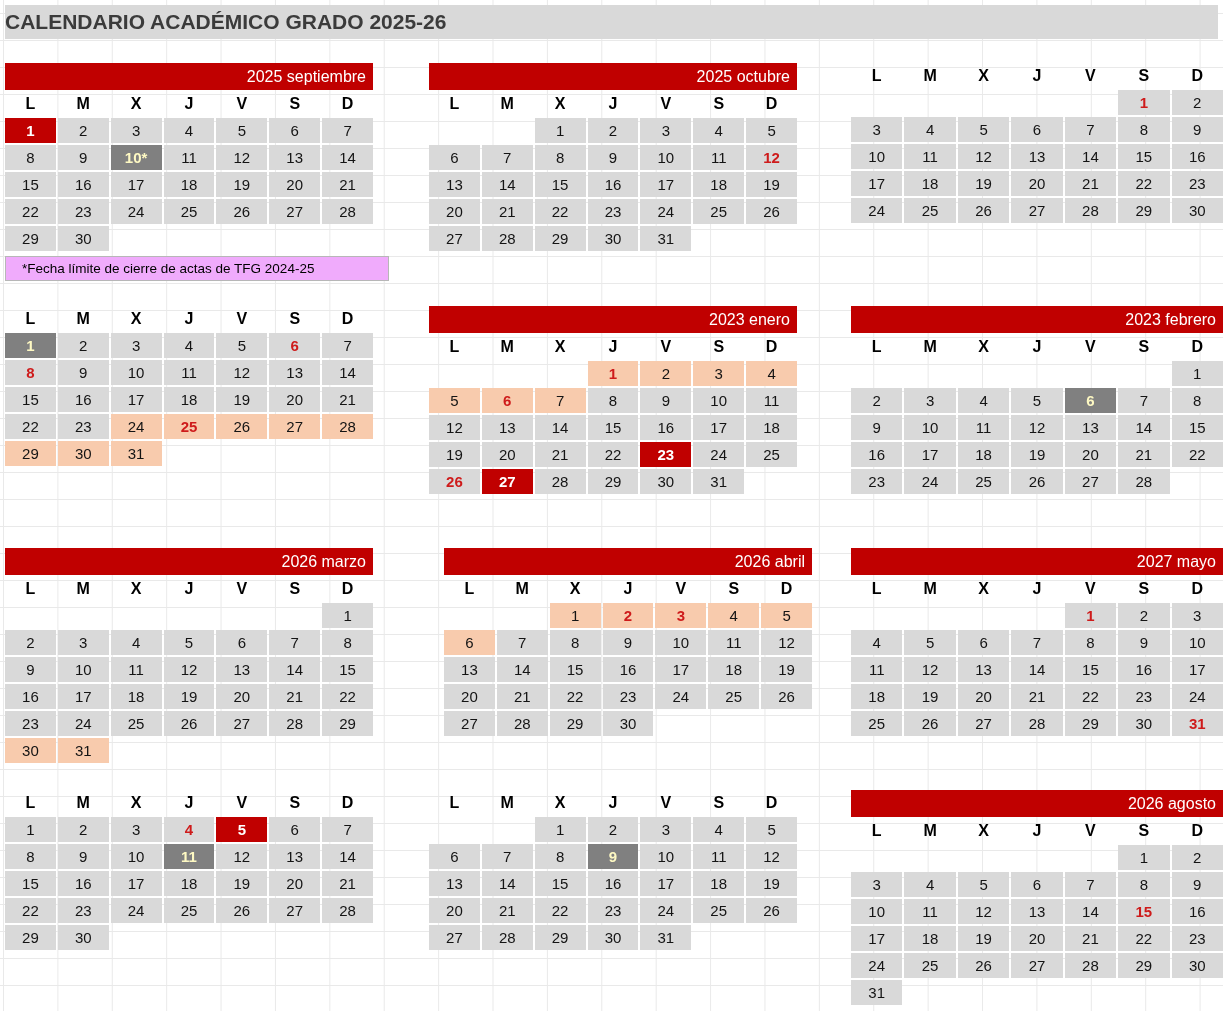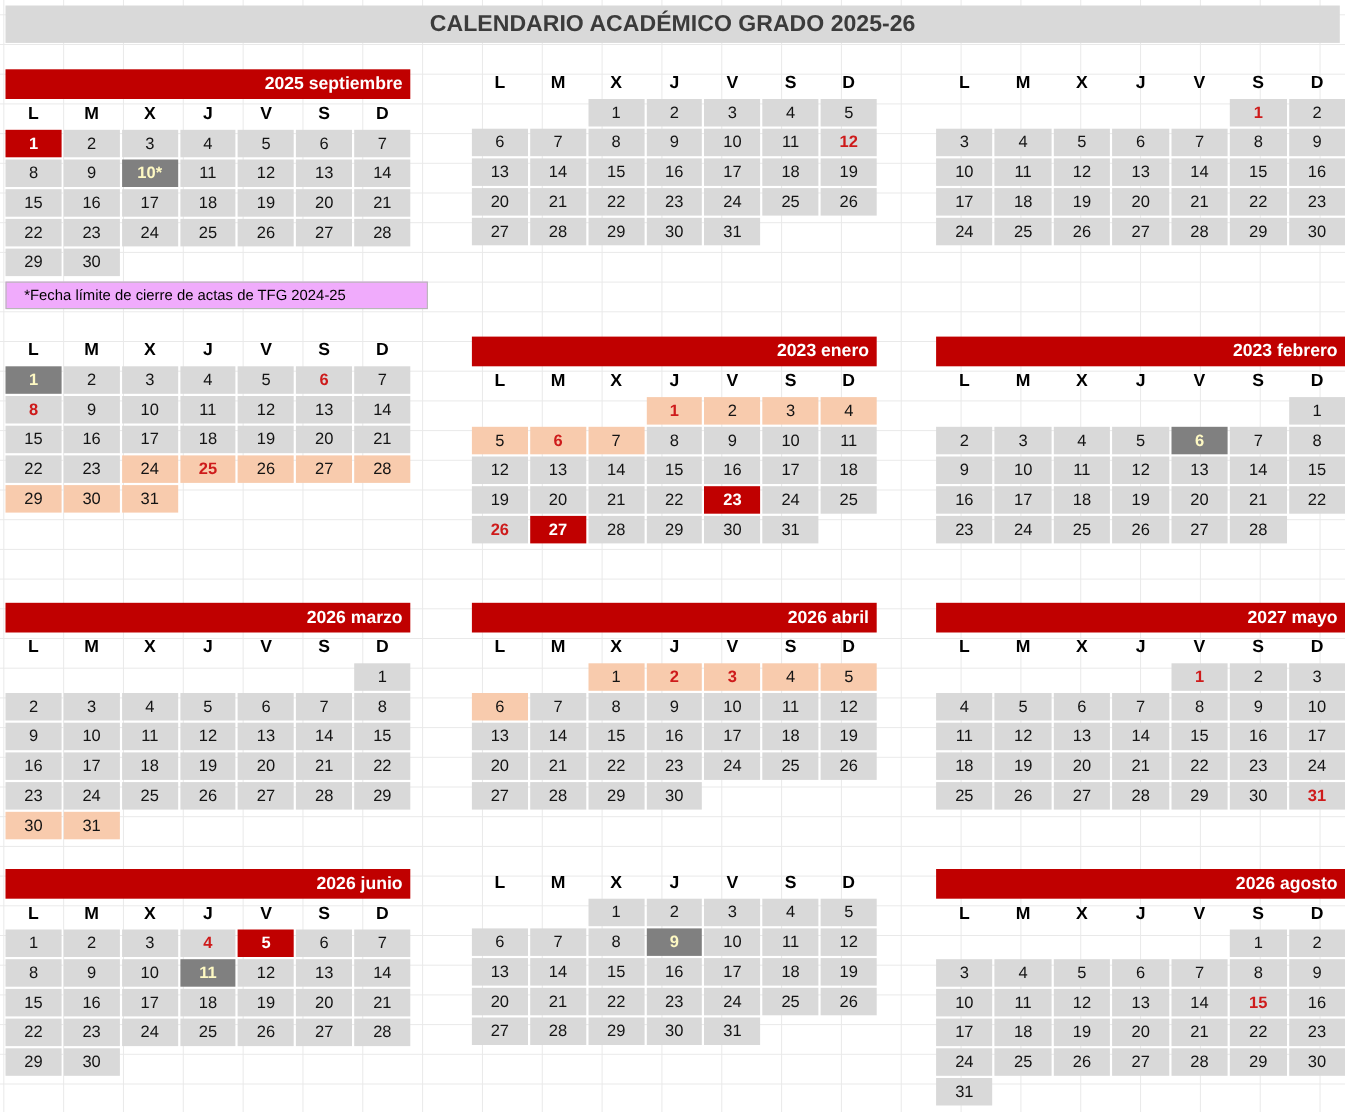--- a/index.html
+++ b/index.html
@@ -10,27 +10,27 @@
     background-image:
       linear-gradient(to right,#e9e9e9 1px,transparent 1px),
       linear-gradient(to bottom,#e9e9e9 1px,transparent 1px);
     background-size:54.4px 27px;
     background-position:3px 13px;
   }
   .title-band{
     position:absolute;left:5px;top:5px;width:1213px;height:34px;
     background:var(--title-band-bg,#d9d9d9);
     color:#3b3b3b;font-size:21px;font-weight:bold;
-    text-align:center;line-height:34px;
+    line-height:34px;
   }
   .month{position:absolute;}
   .month-header{
     height:27px;line-height:27px;margin-bottom:1px;
     background:var(--month-header-bg,#c00000);
-    color:#ffffff;font-size:16px;font-weight:bold;
+    color:#ffffff;font-size:16px;font-weight:normal;
     text-align:right;padding-right:7px;
   }
   .month-grid{
     display:grid;grid-template-columns:repeat(7,1fr);
     column-gap:2px;row-gap:2px;
   }
   .dow{
     height:25px;line-height:25px;text-align:center;
     font-weight:bold;font-size:16px;color:#000;background:transparent;
   }
@@ -97,20 +97,21 @@
         <div class="cell">29</div>
         <div class="cell">30</div>
         <div class="cell blank"></div>
         <div class="cell blank"></div>
         <div class="cell blank"></div>
         <div class="cell blank"></div>
         <div class="cell blank"></div>
       </div>
     </div>
     <div class="month" style="left: 429px; top: 63px; width: 368px;">
+      <div class="month-header">2025 octubre</div>
       <div class="month-grid">
         <div class="dow">L</div>
         <div class="dow">M</div>
         <div class="dow">X</div>
         <div class="dow">J</div>
         <div class="dow">V</div>
         <div class="dow">S</div>
         <div class="dow">D</div>
         <div class="cell blank"></div>
         <div class="cell blank"></div>
@@ -382,21 +383,21 @@
         <div class="cell">29</div>
         <div class="cell vacation">30</div>
         <div class="cell vacation">31</div>
         <div class="cell blank"></div>
         <div class="cell blank"></div>
         <div class="cell blank"></div>
         <div class="cell blank"></div>
         <div class="cell blank"></div>
       </div>
     </div>
-    <div class="month" style="left: 429px; top: 548px; width: 368px;">
+    <div class="month" style="left: 444px; top: 548px; width: 368px;">
       <div class="month-header">2026 abril</div>
       <div class="month-grid">
         <div class="dow">L</div>
         <div class="dow">M</div>
         <div class="dow">X</div>
         <div class="dow">J</div>
         <div class="dow">V</div>
         <div class="dow">S</div>
         <div class="dow">D</div>
         <div class="cell blank"></div>
@@ -477,21 +478,20 @@
         <div class="cell">25</div>
         <div class="cell">26</div>
         <div class="cell">27</div>
         <div class="cell">28</div>
         <div class="cell">29</div>
         <div class="cell">30</div>
         <div class="cell holiday">31</div>
       </div>
     </div>
     <div class="month" style="left: 5px; top: 790px; width: 368px;">
-      <div class="month-header">2026 junio</div>
       <div class="month-grid">
         <div class="dow">L</div>
         <div class="dow">M</div>
         <div class="dow">X</div>
         <div class="dow">J</div>
         <div class="dow">V</div>
         <div class="dow">S</div>
         <div class="dow">D</div>
         <div class="cell">1</div>
         <div class="cell">2</div>

